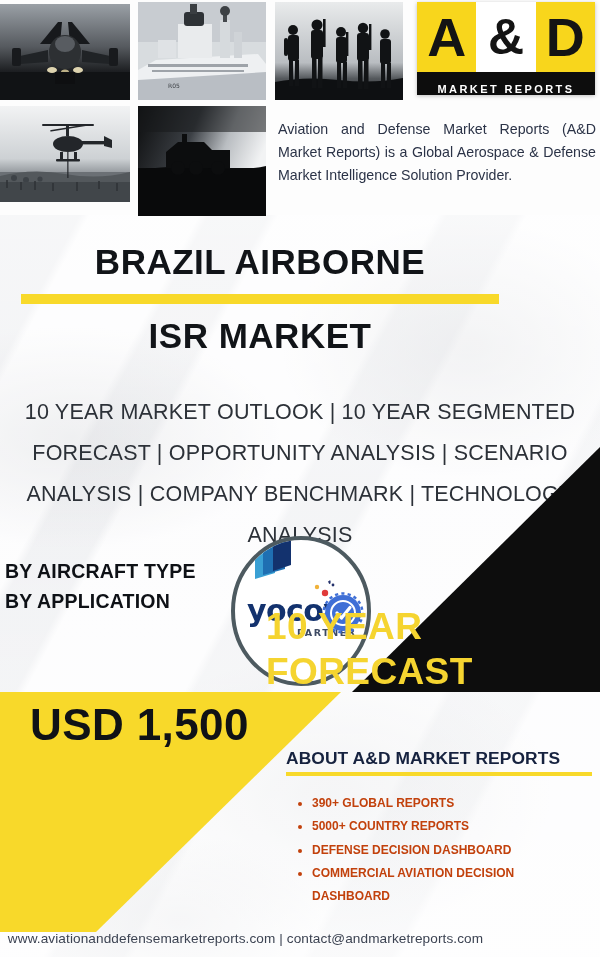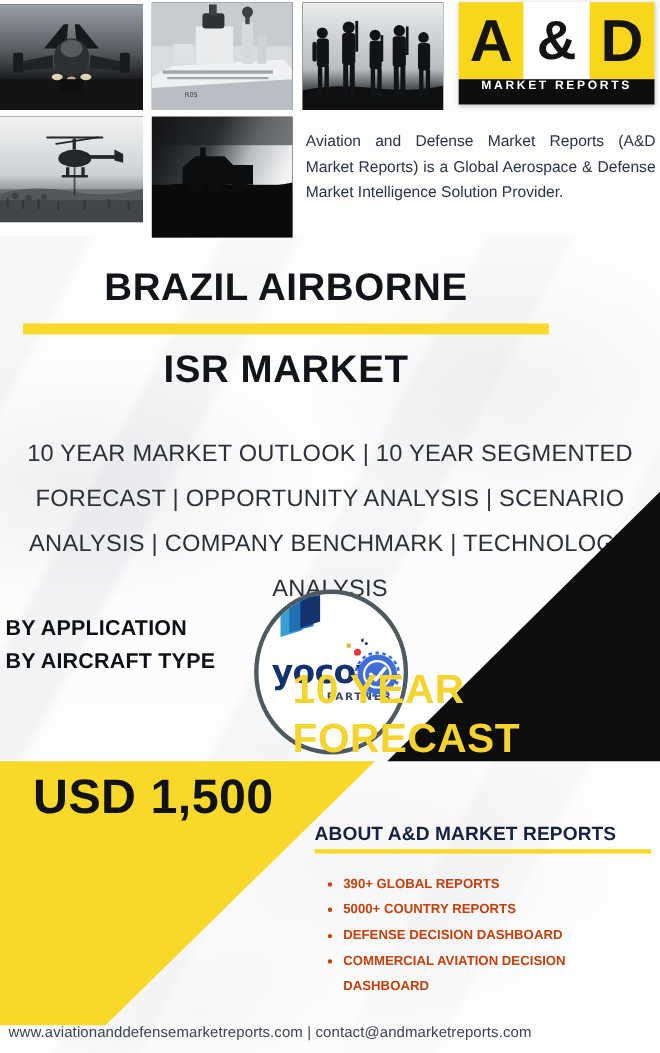--- a/index.html
+++ b/index.html
@@ -46,21 +46,21 @@
   .logo{position:absolute;left:417px;top:2px;width:178px;height:93px;
         box-shadow:0 1px 4px rgba(0,0,0,.25);background:#fff;}
   .logo-row{position:absolute;left:0;top:0;width:178px;height:70px;display:flex;}
   .logo-cell{flex:1;display:flex;align-items:center;justify-content:center;
              font-weight:700;font-size:54px;line-height:1;color:#141414;
              font-family:"Liberation Sans", sans-serif;}
   .lc-a{background:#f8d61c;}
   .lc-amp{background:#ffffff;font-size:50px;}
   .lc-d{background:#f8d61c;}
   .logo-bar{position:absolute;left:0;top:70px;width:178px;height:23px;background:#0d0d0d;
-            display:flex;align-items:flex-start;justify-content:center;}
+            display:flex;align-items:flex-end;justify-content:center;}
   .logo-bar span{color:#fff;font-size:11px;letter-spacing:2.4px;font-weight:600;}
 
   
   .intro{position:absolute;left:278px;top:104px;width:318px;
          color:#2b3347;font-size:14.2px;line-height:23px;text-align:justify;
          font-family:"Liberation Sans", sans-serif;}
 
   
   .title-wrap{position:absolute;left:0;top:242px;width:520px;text-align:center;}
   .title-l1,.title-l2{
@@ -302,22 +302,22 @@
   </div>
 
   <div class="subtitle">10 YEAR MARKET OUTLOOK | 10 YEAR SEGMENTED FORECAST | OPPORTUNITY ANALYSIS | SCENARIO ANALYSIS | COMPANY BENCHMARK | TECHNOLOGY ANALYSIS</div>
 
   <svg class="black-diag" viewBox="0 0 600 957" preserveAspectRatio="none">
     <polygon points="600,447 600,692 352,692" fill="#0d0d0d"></polygon>
     <polygon points="0,692 341,692 96,932 0,932" fill="#f8d92a"></polygon>
   </svg>
 
   <div class="seglist">
+    <div>BY AIRCRAFT TYPE</div>
     <div>BY APPLICATION</div>
-    <div>BY AIRCRAFT TYPE</div>
   </div>
 
   <svg class="yocova" viewBox="0 0 144 152">
     <ellipse cx="72" cy="76" rx="68" ry="73" fill="#ffffff" stroke="#4d5a60" stroke-width="4"></ellipse>
     <clipPath id="badgeclip">
         <ellipse cx="72" cy="76" rx="66" ry="71"></ellipse>
       </clipPath>
     <g clip-path="url(#badgeclip)">
       <path d="M26 6 L46 6 L46 38 L26 44 Z" fill="#3aa0d4"></path>
       <path d="M34 2 L56 2 L56 34 L34 40 Z" fill="#1f6fb2"></path>

